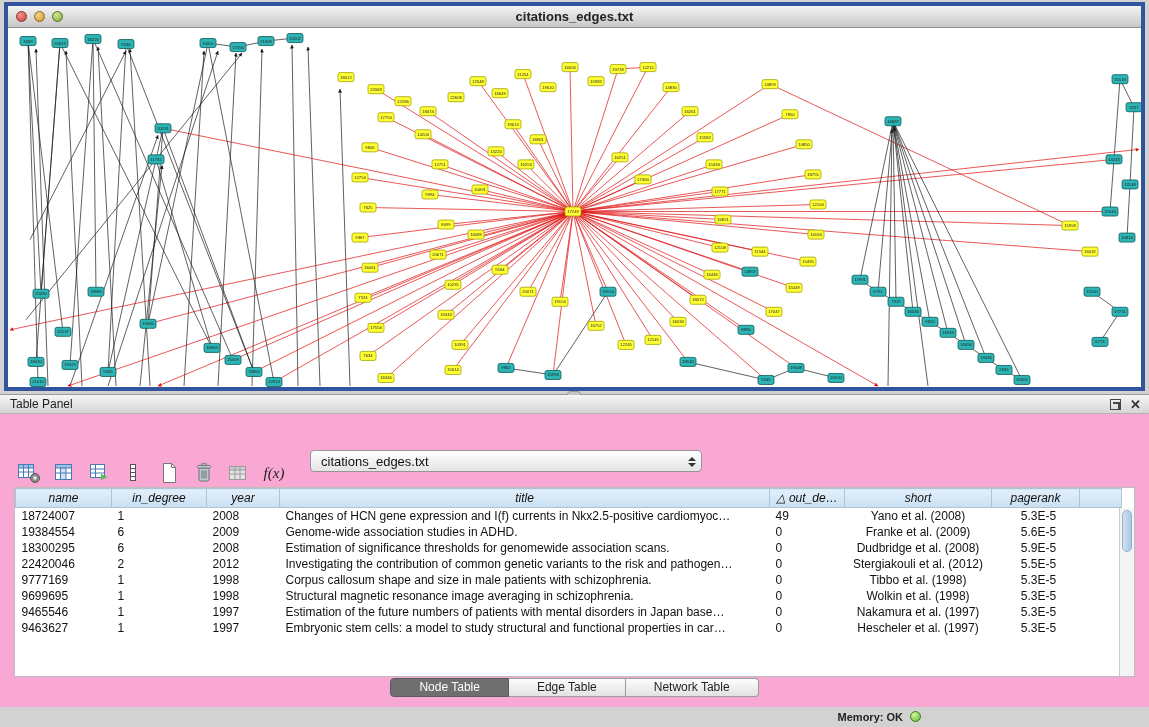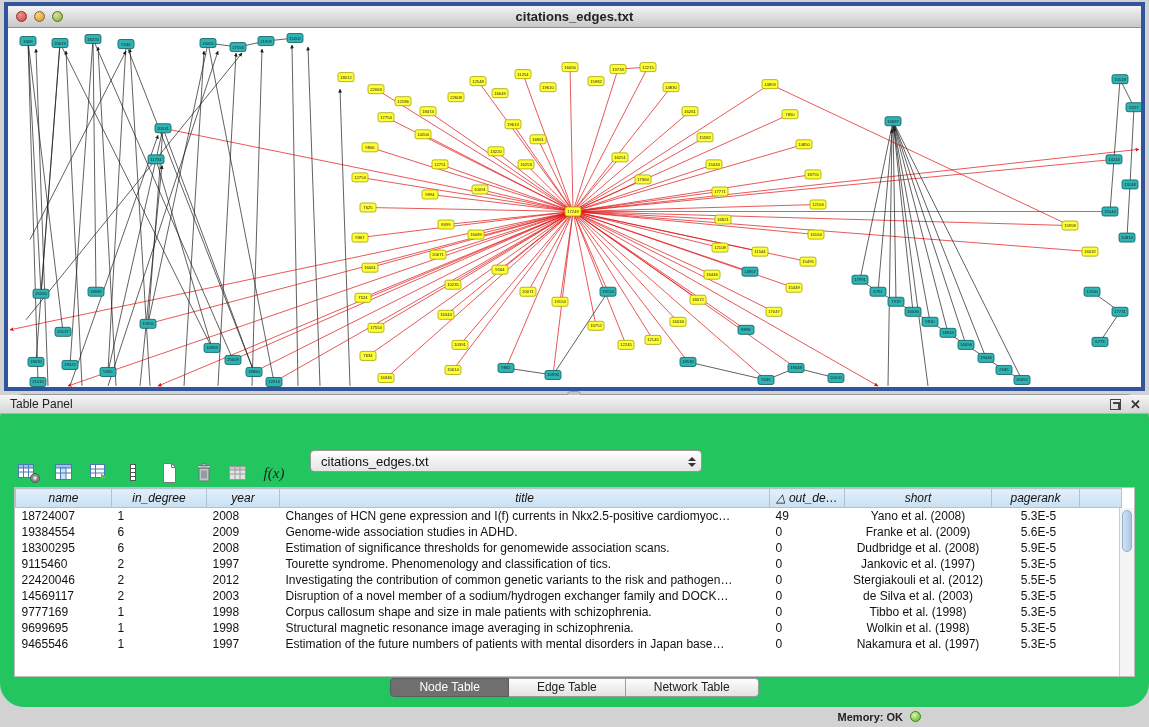--- a/index.html
+++ b/index.html
@@ -16,21 +16,21 @@
   .traffic { position:absolute; left:8px; top:5px; display:flex; gap:7px; }
   .tl { width:11px; height:11px; border-radius:50%; display:inline-block; }
   .tl.r { background:radial-gradient(circle at 35% 30%, #f0958d, #c9453d); border:1px solid #8f2d26; }
   .tl.y { background:radial-gradient(circle at 35% 30%, #f5d38b, #cf962f); border:1px solid #8d6418; }
   .tl.g { background:radial-gradient(circle at 35% 30%, #cfe59c, #84ad38); border:1px solid #586f1f; }
   .net-canvas { position:absolute; left:0; top:23px; right:0; bottom:0; background:#fff; overflow:hidden; }
   .net-canvas svg { display:block; width:100%; height:100%; }
 
   
   .table-panel { position:absolute; left:0; top:394px; width:1149px; height:313px;
-    background:#22c55e; border-top:1px solid #9a9a9a;border-radius:24px; }
+    background:#f9a8d4; border-top:1px solid #9a9a9a; }
   .panel-header { position:relative; height:19px; background:linear-gradient(#f6f6f6,#d5d5d5);
     border-bottom:1px solid #b3b3b3; font-size:12px; color:#222; line-height:19px; padding-left:10px; }
   .grip { position:absolute; left:567px; top:-4px; width:14px; height:7px; border-radius:4px;
     background:#c4c4c4; border:1px solid #9a9a9a; }
   .header-actions { position:absolute; right:8px; top:0; height:19px; display:flex; gap:9px; align-items:center; }
   .float-ic { width:11px; height:11px; border:1px solid #444; position:relative; display:inline-block; }
   .float-ic:before { content:""; position:absolute; left:2px; top:2px; width:5px; height:5px;
     border-top:2px solid #444; border-right:2px solid #444; }
   .close-ic { font-size:13px; font-weight:bold; color:#333; line-height:19px; cursor:default; }
 
@@ -861,47 +861,27 @@
               <td class="c0">18300295</td>
               <td class="c1">6</td>
               <td class="c2">2008</td>
               <td class="c3">Estimation of significance thresholds for genomewide association scans.</td>
               <td class="c4">0</td>
               <td class="c5">Dudbridge et al. (2008)</td>
               <td class="c6">5.9E-5</td>
               <td class="cf"></td>
             </tr>
             <tr>
-              <td class="c0">9115460</td>
-              <td class="c1">2</td>
-              <td class="c2">1997</td>
-              <td class="c3">Tourette syndrome. Phenomenology and classification of tics.</td>
-              <td class="c4">0</td>
-              <td class="c5">Jankovic et al. (1997)</td>
-              <td class="c6">5.3E-5</td>
-              <td class="cf"></td>
-            </tr>
-            <tr>
               <td class="c0">22420046</td>
               <td class="c1">2</td>
               <td class="c2">2012</td>
               <td class="c3">Investigating the contribution of common genetic variants to the risk and pathogen…</td>
               <td class="c4">0</td>
               <td class="c5">Stergiakouli et al. (2012)</td>
               <td class="c6">5.5E-5</td>
-              <td class="cf"></td>
-            </tr>
-            <tr>
-              <td class="c0">14569117</td>
-              <td class="c1">2</td>
-              <td class="c2">2003</td>
-              <td class="c3">Disruption of a novel member of a sodium/hydrogen exchanger family and DOCK…</td>
-              <td class="c4">0</td>
-              <td class="c5">de Silva et al. (2003)</td>
-              <td class="c6">5.3E-5</td>
               <td class="cf"></td>
             </tr>
             <tr>
               <td class="c0">9777169</td>
               <td class="c1">1</td>
               <td class="c2">1998</td>
               <td class="c3">Corpus callosum shape and size in male patients with schizophrenia.</td>
               <td class="c4">0</td>
               <td class="c5">Tibbo et al. (1998)</td>
               <td class="c6">5.3E-5</td>
@@ -920,20 +900,30 @@
             <tr>
               <td class="c0">9465546</td>
               <td class="c1">1</td>
               <td class="c2">1997</td>
               <td class="c3">Estimation of the future numbers of patients with mental disorders in Japan base…</td>
               <td class="c4">0</td>
               <td class="c5">Nakamura et al. (1997)</td>
               <td class="c6">5.3E-5</td>
               <td class="cf"></td>
             </tr>
+            <tr>
+              <td class="c0">9463627</td>
+              <td class="c1">1</td>
+              <td class="c2">1997</td>
+              <td class="c3">Embryonic stem cells: a model to study structural and functional properties in car…</td>
+              <td class="c4">0</td>
+              <td class="c5">Hescheler et al. (1997)</td>
+              <td class="c6">5.3E-5</td>
+              <td class="cf"></td>
+            </tr>
           </tbody>
       </table>
       <div class="vscroll">
         <div class="vthumb"></div>
       </div>
     </div>
 
     <div class="tabs" id="tabs">
         <div class="tab active">Node Table</div>
         <div class="tab">Edge Table</div>

